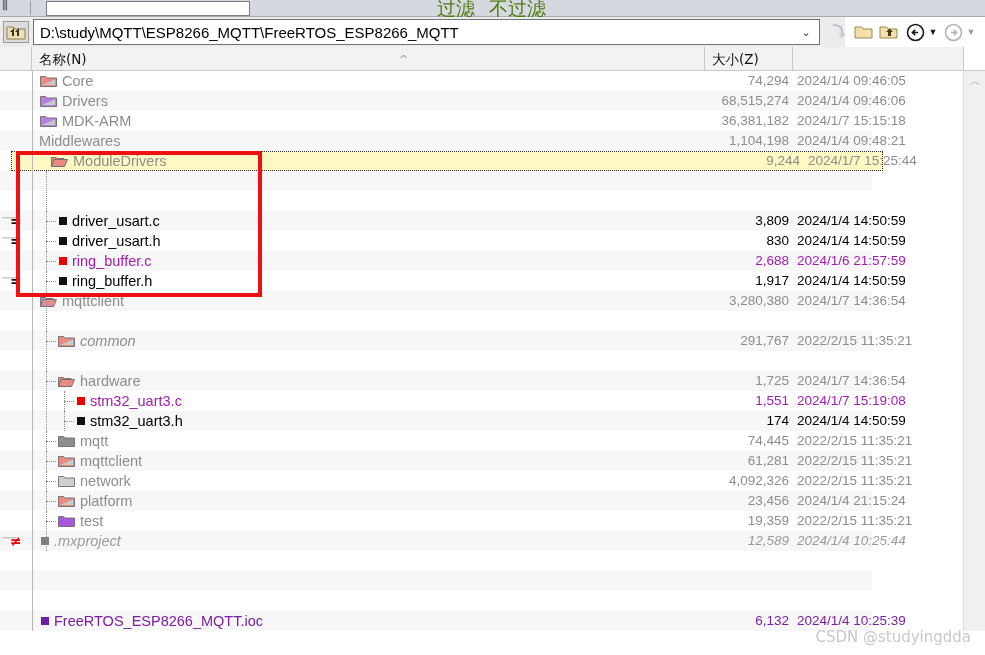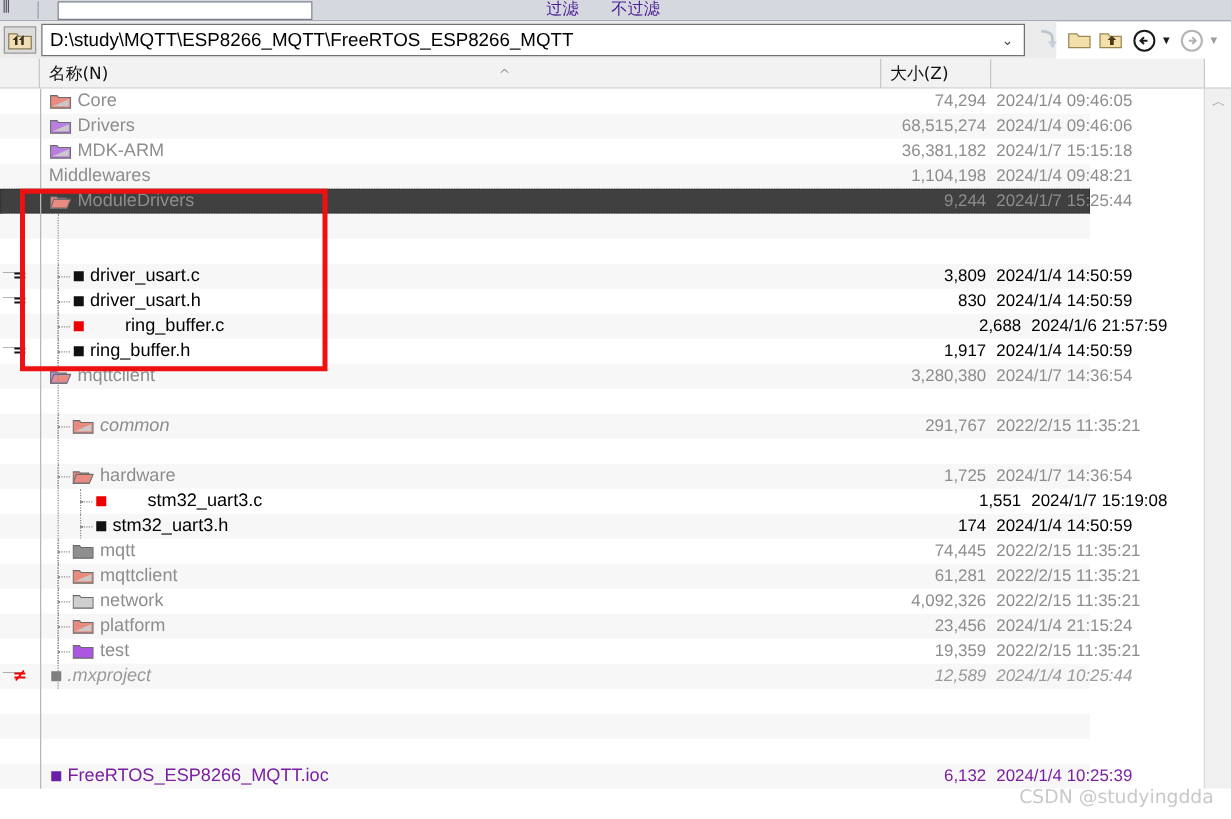--- a/index.html
+++ b/index.html
@@ -23,21 +23,21 @@
   }
   .topstrip .divider {
     position: absolute; left: 30px; top: 1px; width: 1px; height: 14px;
     background: #9a9db0;
   }
   .topstrip .minibox {
     position: absolute; left: 46px; top: 1px; width: 204px; height: 15px;
     background: #ffffff; border: 1px solid #7a7d8a;
   }
   .topstrip .cjk {
-    position: absolute; top: 0px; font-size: 13px; color: #4c1d95;
+    position: absolute; top: 0px; font-size: 19px; color: #4d7c0f;
     line-height: 16px; font-family: "DejaVu Sans", sans-serif;
   }
   .topstrip .cjk1 { left: 437px; }
   .topstrip .cjk2 { left: 489px; }
 
   
   .addrbar {
     position: absolute; left: 0; top: 17px; width: 845px; height: 30px;
     background: #ececed;
   }
@@ -99,21 +99,21 @@
   }
   .gutter-line {
     position: absolute; left: 32px; top: 0; width: 1px; height: 560px;
     background: #b7b7b7; z-index: 3;
   }
   .row {
     position: absolute; left: 0; width: 872px; height: 20px;
   }
   .row.odd  { background: #ffffff; }
   .row.even { background: #f7f7f7; }
-  .row.sel  { background: #404040; outline: 1px dotted #2b2b2b; outline-offset: -1px; }
+  .row.sel  { background: #fef9c3; outline: 1px dotted #2b2b2b; outline-offset: -1px; margin-left: 11px; }
 
   .gut {
     position: absolute; left: 0; top: 0; width: 31px; height: 20px;
   }
   .gut-mark {
     position: absolute; left: 10px; top: 3px;
     font-size: 14px; font-weight: bold; line-height: 14px;
     font-family: "DejaVu Sans", sans-serif;
   }
   .gut-tick {
@@ -132,21 +132,21 @@
   .sizecell, .datecell {
     position: absolute; top: 0; height: 20px;
     font-size: 13.5px; line-height: 20px; white-space: nowrap;
   }
   .sizecell { left: 705px; width: 84px; text-align: right; }
   .datecell { left: 797px; width: 166px; text-align: left; }
 
   
   .c-gray  { color: #8d8d8d; }
   .c-black { color: #000000; }
-  .c-red   { color: #000000; margin-left: 28px; }
+  .c-red   { color: #a21caf; }
   .c-purple{ color: #7a1fa2; }
   .c-dgray { color: #9a9a9a; font-style: italic; }
 
   
   .tline-v {
     position: absolute; width: 0; border-left: 1px dotted #8e8e8e;
   }
   .tline-h {
     position: absolute; height: 0; border-top: 1px dotted #8e8e8e;
   }

